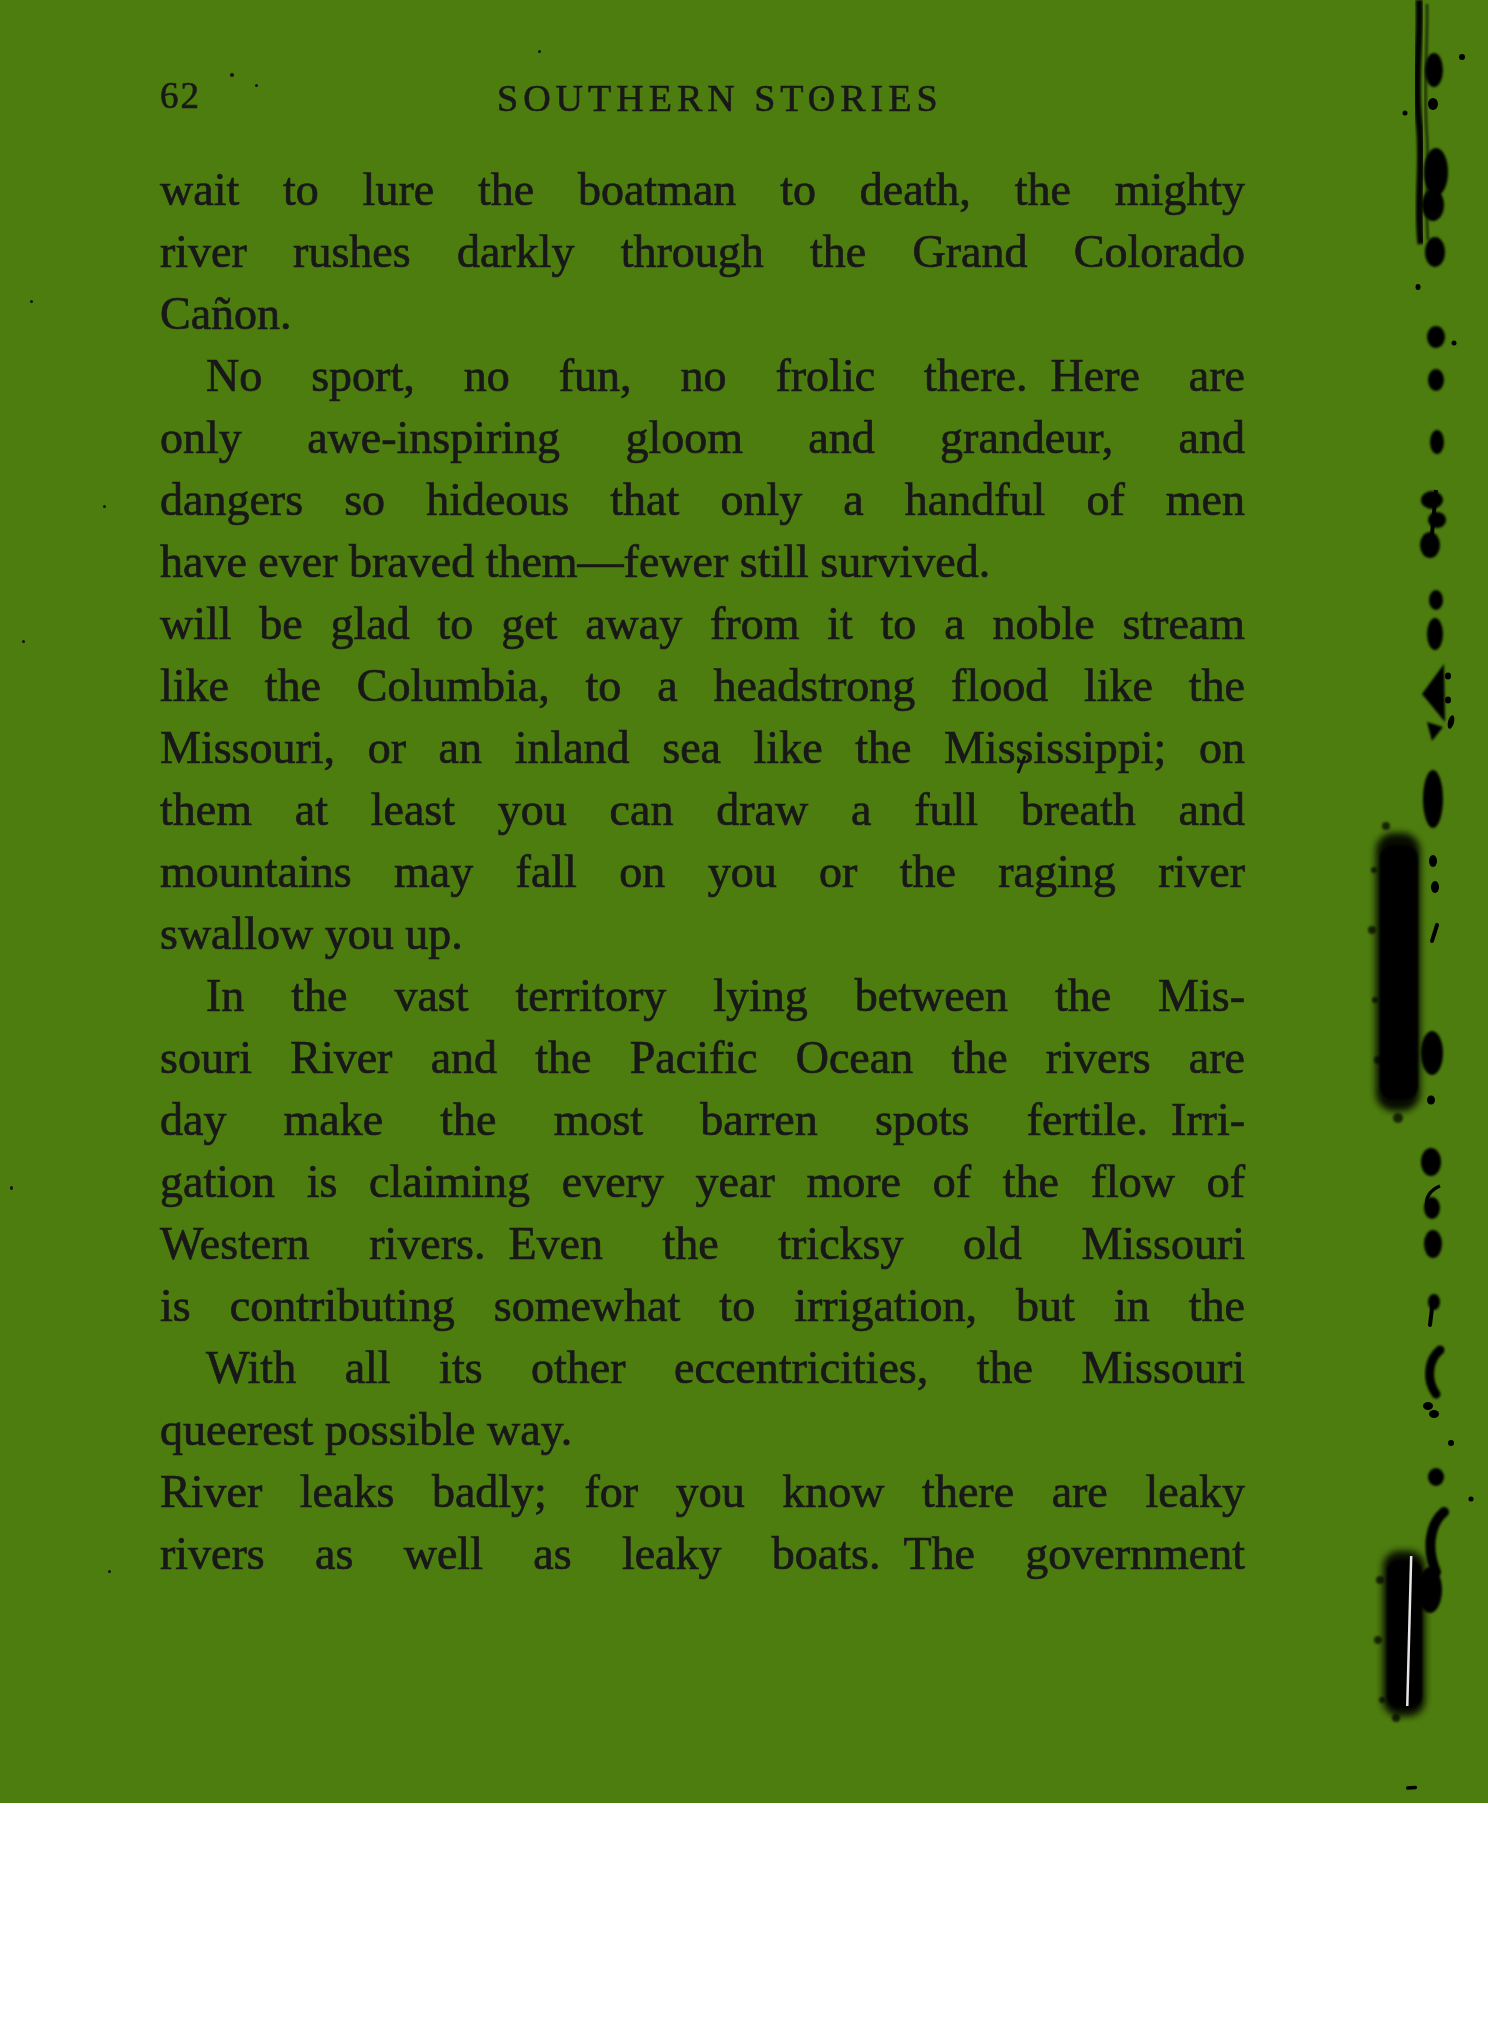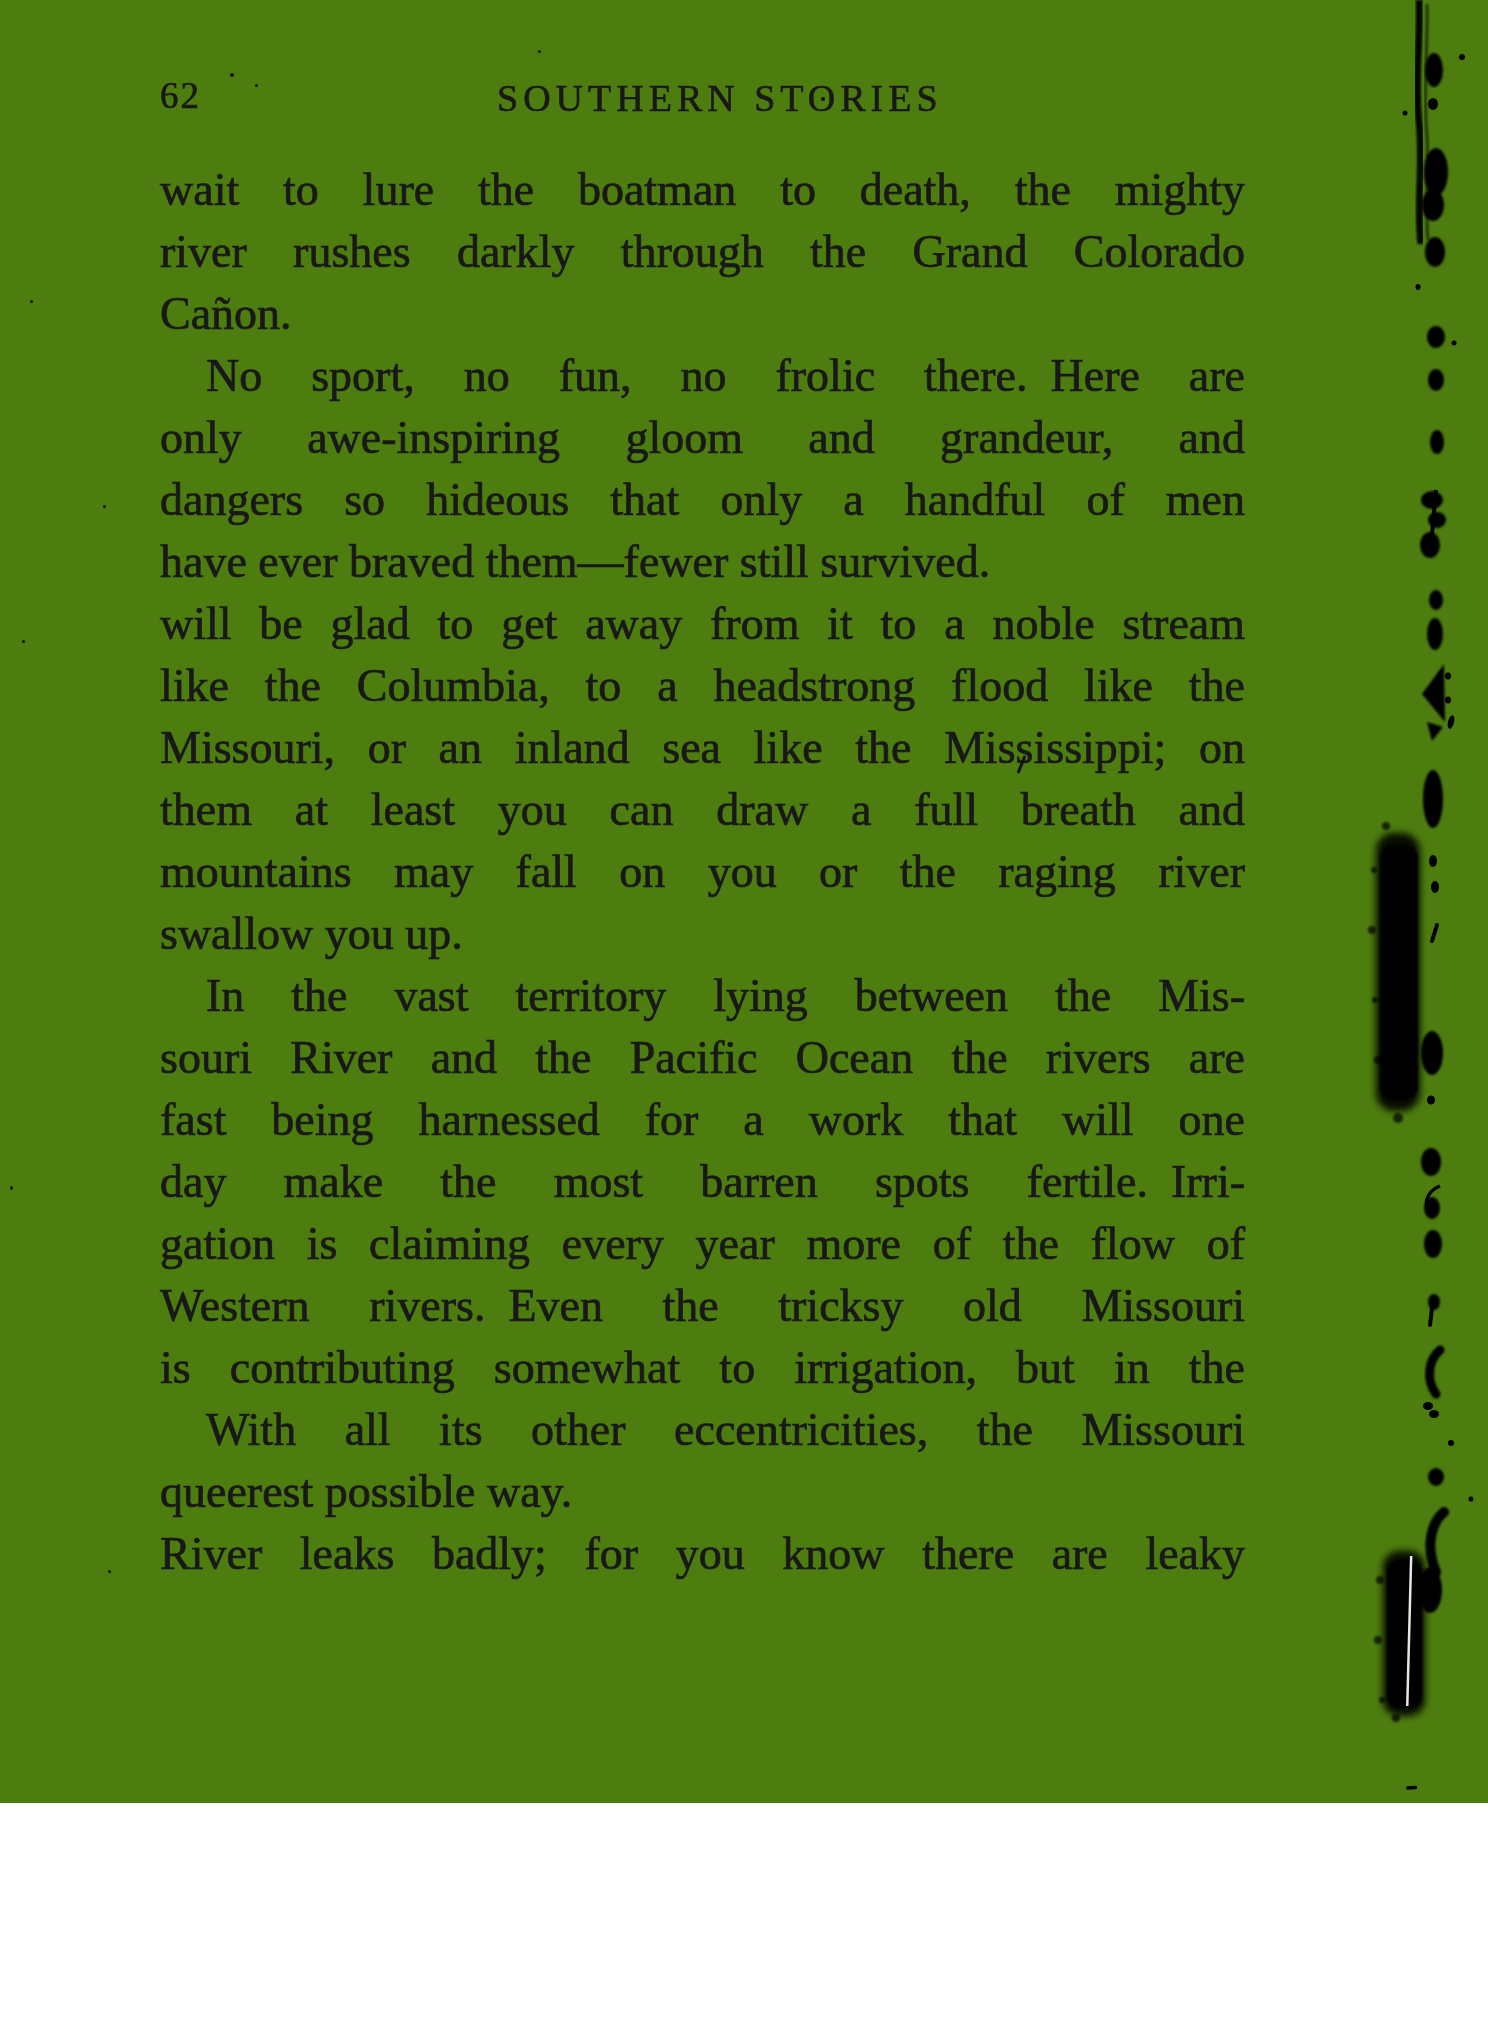--- a/index.html
+++ b/index.html
@@ -70,29 +70,29 @@
 
     <div class="line">will be glad to get away from it to a noble stream</div>
     <div class="line">like the Columbia, to a headstrong flood like the</div>
     <div class="line">Missouri, or an inland sea like the Mississippi; on</div>
     <div class="line">them at least you can draw a full breath and</div>
     <div class="line">mountains may fall on you or the raging river</div>
     <div class="line last">swallow you up.</div>
 
     <div class="line indent">In the vast territory lying between the Mis-</div>
     <div class="line">souri River and the Pacific Ocean the rivers are</div>
-    <div class="line">fast being harnessed for a work that will one</div>
     <div class="line">day make the most barren spots fertile. Irri-</div>
     <div class="line">gation is claiming every year more of the flow of</div>
     <div class="line">Western rivers. Even the tricksy old Missouri</div>
     <div class="line">is contributing somewhat to irrigation, but in the</div>
     <div class="line indent">With all its other eccentricities, the Missouri</div>
 
     <div class="line last">queerest possible way.</div>
     <div class="line">River leaks badly; for you know there are leaky</div>
+    <div class="line">rivers as well as leaky boats. The government</div>
   </div>
 
   <div class="speck" style="left:230px;top:73px;width:4px;height:4px;"></div>
   <div class="speck" style="left:255px;top:84px;width:3px;height:3px;"></div>
   <div class="speck" style="left:538px;top:50px;width:3px;height:3px;"></div>
   <div class="speck" style="left:821px;top:97px;width:4px;height:4px;"></div>
   <div class="speck" style="left:30px;top:300px;width:3px;height:3px;"></div>
   <div class="speck" style="left:103px;top:505px;width:3px;height:3px;"></div>
   <div class="speck" style="left:22px;top:640px;width:3px;height:3px;"></div>
   <div class="speck" style="left:10px;top:1186px;width:3px;height:4px;"></div>

